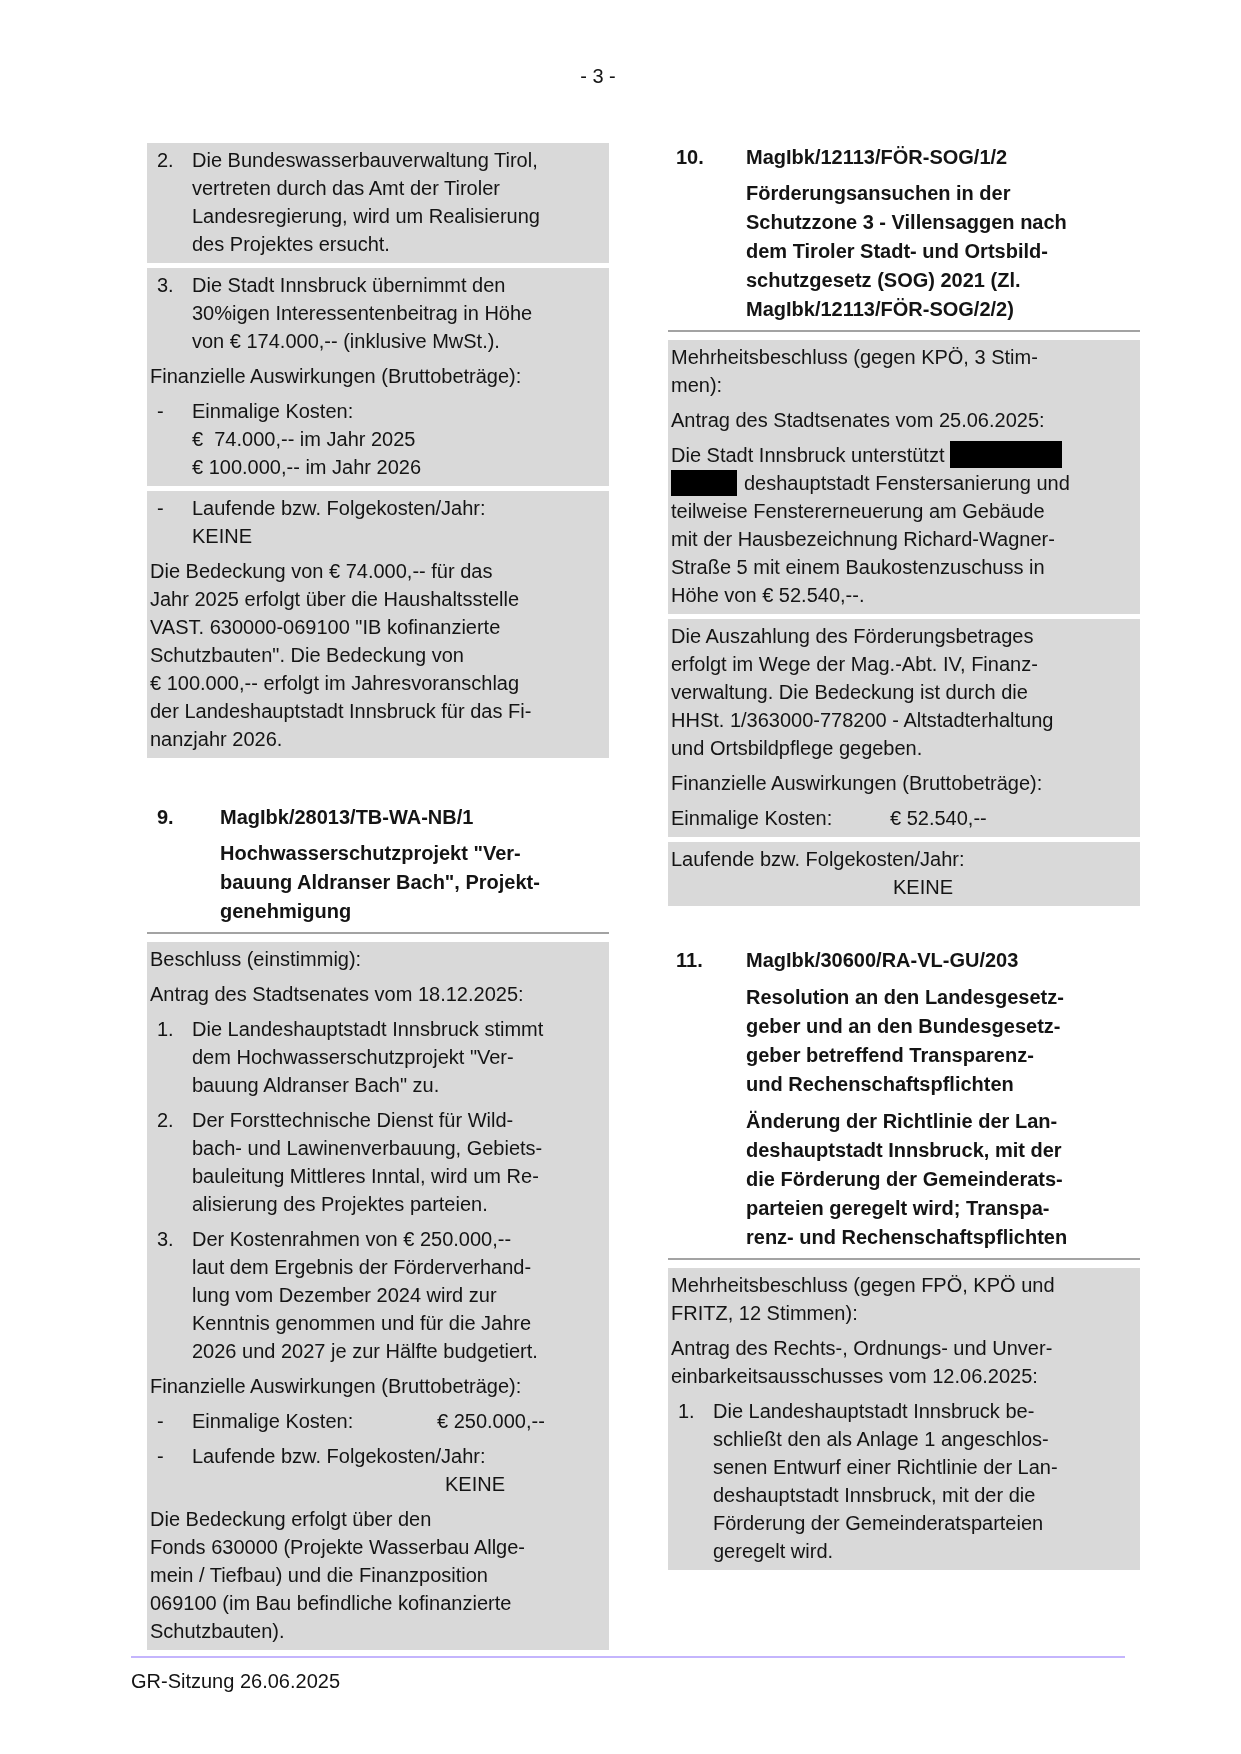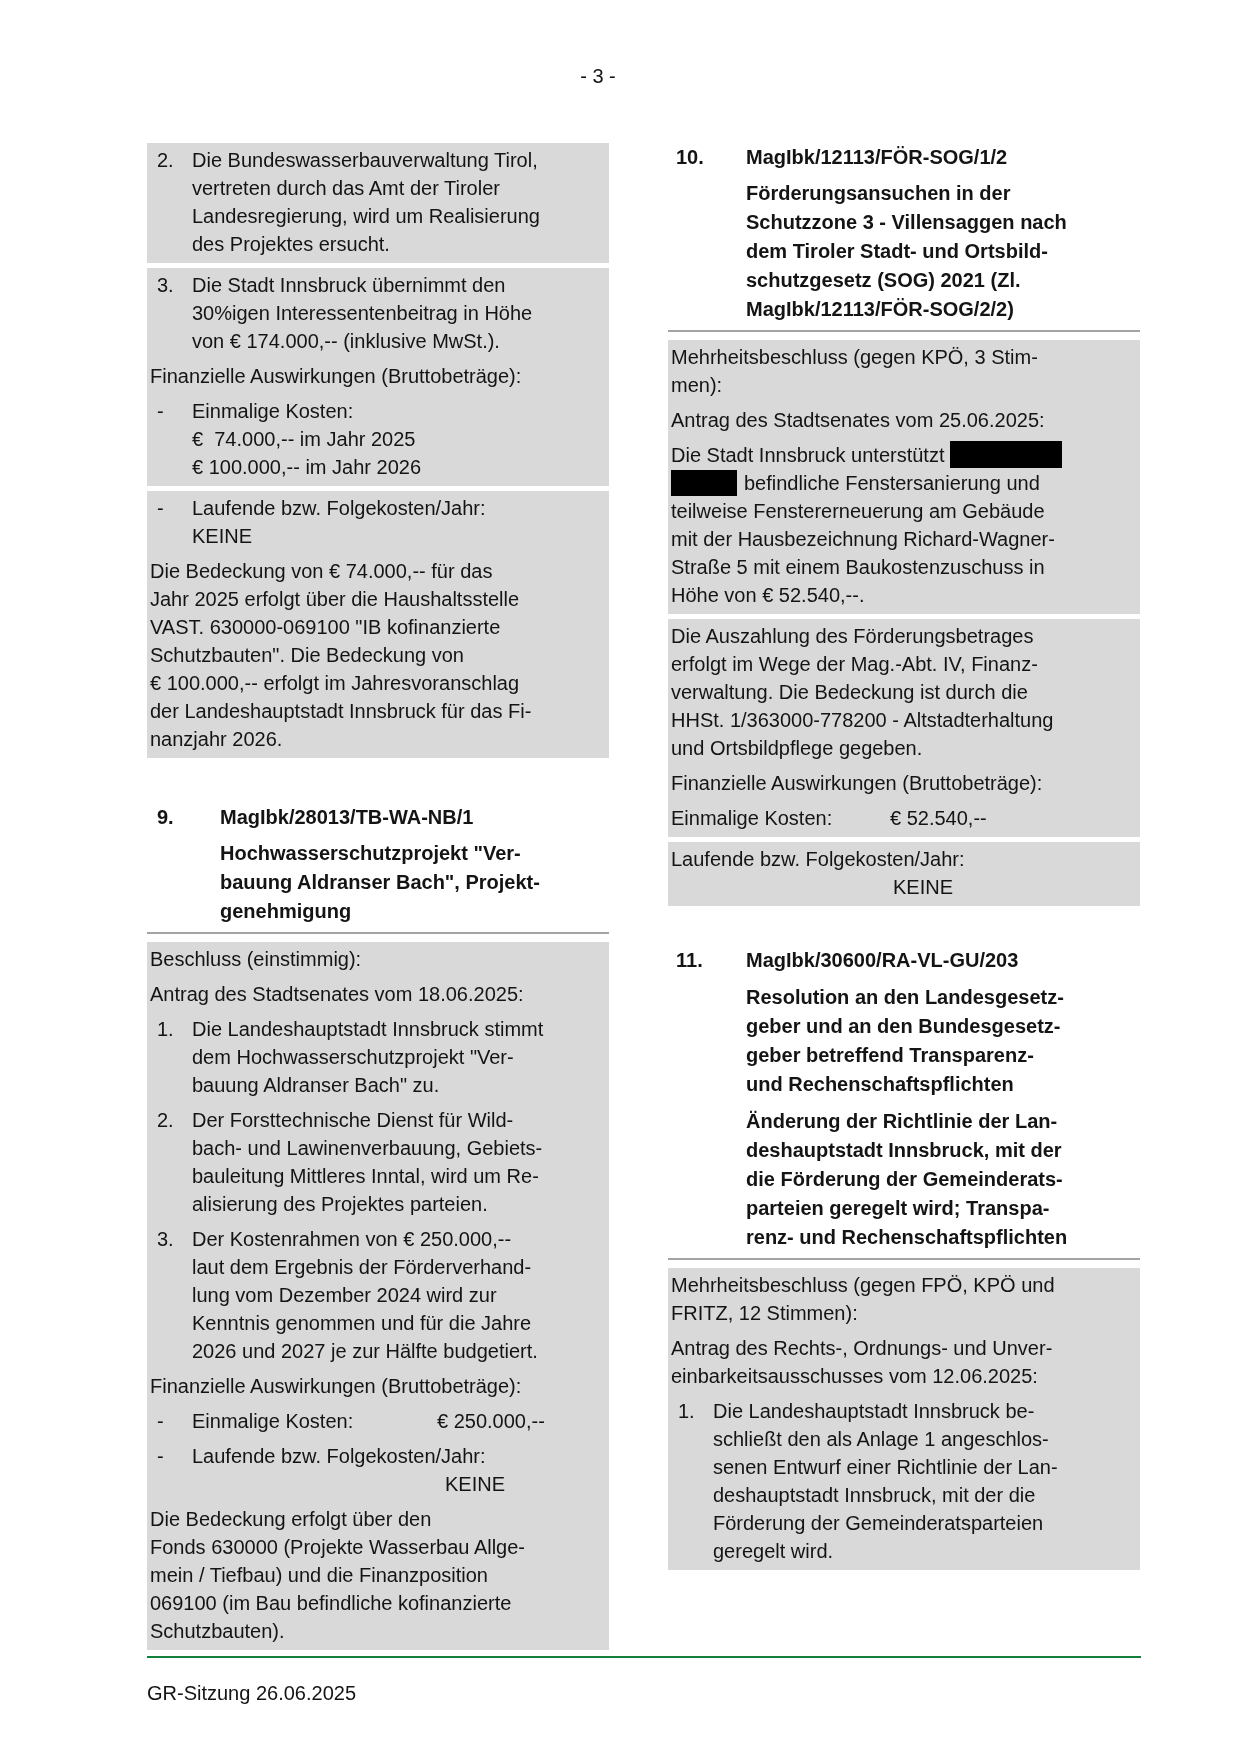--- a/index.html
+++ b/index.html
@@ -31,22 +31,22 @@
   .vrow {position:relative;}
   .vrow .val {position:absolute; top:0;}
   .val-l9  {left:245px;}
   .val-r10 {left:219px;}
   .keine-l9  {margin-left:253px;}
   .keine-r10 {margin-left:222px;}
   .redact {display:inline-block; background:#000; vertical-align:-6px;}
   .redact-1 {width:112px; height:27px;}
   .redact-2 {width:66px;  height:26px; margin-right:7px;}
   .rline {line-height:28px;}
-  .footer {position:absolute; left:147px; top:1656px; width:994px;
-           border-top:2px solid #15803d; padding-top:21px;}
+  .footer {position:absolute; left:131px; top:1656px; width:994px;
+           border-top:2px solid #c4b5fd; padding-top:9px;}
 </style>
 </head>
 <body>
 
 <div class="page">
 
   <div class="page-number">- 3 -</div>
 
   <div class="col col-left">
 
@@ -96,21 +96,21 @@
         <span class="h-num">9.</span>
         <span class="h-ref">MagIbk/28013/TB-WA-NB/1</span>
       </div>
       <div class="h-title lines">Hochwasserschutzprojekt "Ver-
 bauung Aldranser Bach", Projekt-
 genehmigung</div>
     </div>
 
     <div class="gb">
       <p class="par lines">Beschluss (einstimmig):</p>
-      <p class="par lines">Antrag des Stadtsenates vom 18.06.2025:</p>
+      <p class="par lines">Antrag des Stadtsenates vom 18.12.2025:</p>
       <div class="li">
         <span class="num">1.</span>
         <div class="body lines">Die Landeshauptstadt Innsbruck stimmt
 dem Hochwasserschutzprojekt "Ver-
 bauung Aldranser Bach" zu.</div>
       </div>
       <div class="li">
         <span class="num">2.</span>
         <div class="body lines">Der Forsttechnische Dienst für Wild-
 bach- und Lawinenverbauung, Gebiets-
@@ -164,21 +164,21 @@
 
     <div class="gb">
       <p class="par lines">Mehrheitsbeschluss (gegen KPÖ, 3 Stim-
 men):</p>
       <p class="par lines">Antrag des Stadtsenates vom 25.06.2025:</p>
       <div class="par">
         <div class="rline">
           <span>Die Stadt Innsbruck unterstützt </span><span class="redact redact-1"></span>
         </div>
         <div class="rline">
-          <span class="redact redact-2"></span><span>befindliche Fenstersanierung und</span>
+          <span class="redact redact-2"></span><span>deshauptstadt Fenstersanierung und</span>
         </div>
         <div class="lines">teilweise Fenstererneuerung am Gebäude
 mit der Hausbezeichnung Richard-Wagner-
 Straße 5 mit einem Baukostenzuschuss in
 Höhe von € 52.540,--.</div>
       </div>
     </div>
 
     <div class="gb">
       <p class="par lines">Die Auszahlung des Förderungsbetrages

